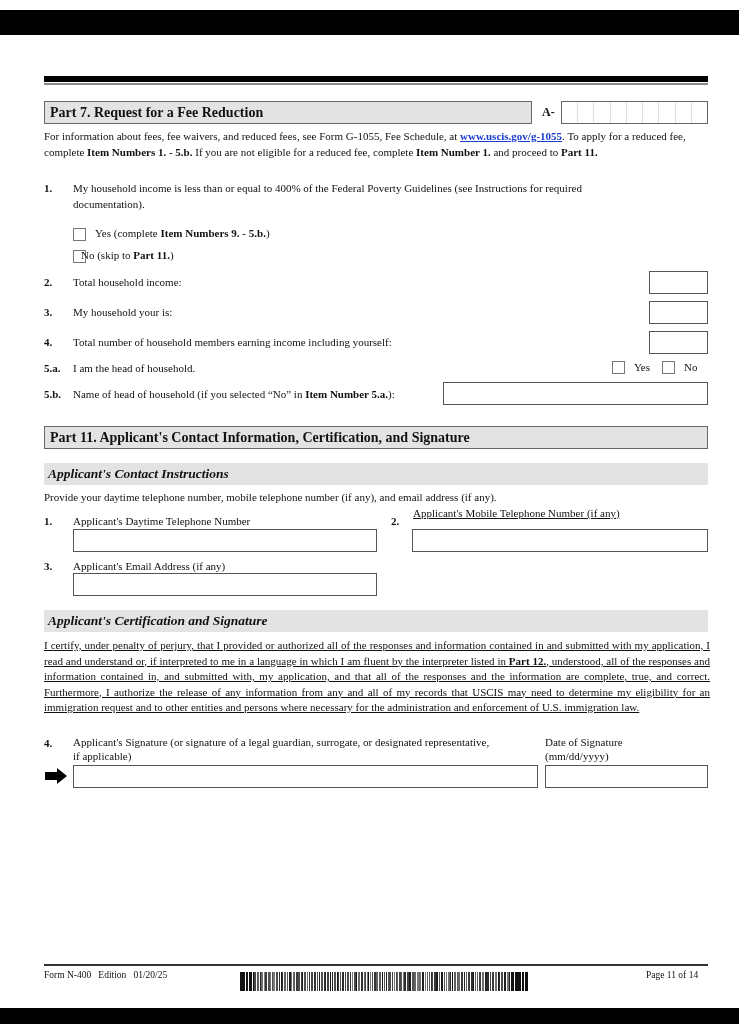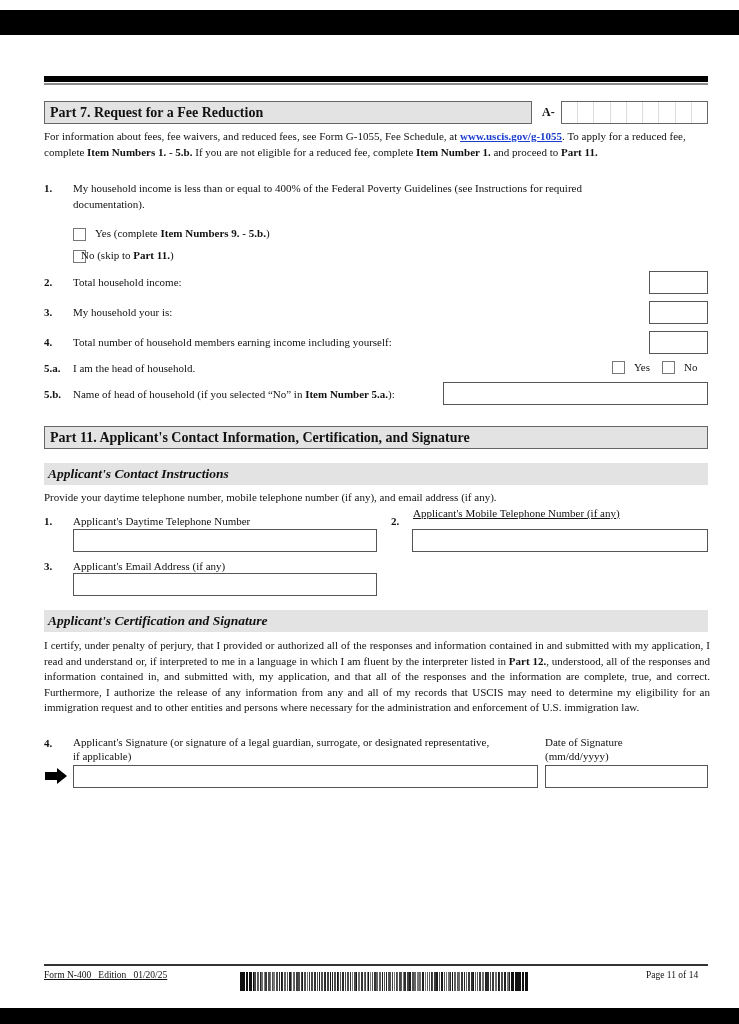--- a/index.html
+++ b/index.html
@@ -109,38 +109,38 @@
 <div class="abs p" style="left:413px;top:506px;text-decoration:underline;">Applicant's Mobile Telephone Number (if any)</div>
 <div class="abs box" style="left:412px;top:529px;width:296px;height:23px;"></div>
 
 <div class="abs num" style="left:44px;top:560px;">3.</div>
 <div class="abs p" style="left:73px;top:559px;">Applicant's Email Address (if any)</div>
 <div class="abs box" style="left:73px;top:573px;width:304px;height:23px;"></div>
 
 <div class="abs sub-head" style="left:44px;top:610px;width:664px;height:22px;">
   <span>Applicant's Certification and Signature</span>
 </div>
-<div class="abs p" style="left:44px;top:638px;width:666px;text-align:justify;">
+<div class="abs p" style="left:44px;top:638px;width:666px;text-align:justify;text-decoration:underline;">
   <span>I certify, under penalty of perjury, that I provided or authorized all of the responses and information contained in and submitted with my application, I read and understand or, if interpreted to me in a language in which I am fluent by the interpreter listed in </span><b>Part 12.</b><span>, understood, all of the responses and information contained in, and submitted with, my application, and that all of the responses and the information are complete, true, and correct.  Furthermore, I authorize the release of any information from any and all of my records that USCIS may need to determine my eligibility for an immigration request and to other entities and persons where necessary for the administration and enforcement of U.S. immigration law.</span>
 </div>
 
 <div class="abs num" style="left:44px;top:737px;">4.</div>
 <div class="abs p" style="left:73px;top:736px;width:420px;line-height:13.5px;">Applicant's Signature (or signature of a legal guardian, surrogate, or designated representative, if applicable)</div>
 <div class="abs p" style="left:545px;top:736px;line-height:13.5px;">
   <div>Date of Signature</div>
   <div>(mm/dd/yyyy)</div>
 </div>
 <svg class="abs" style="left:45px;top:768px;" width="22" height="16" viewBox="0 0 22 16">
   <path d="M0 4 H12 V0 L22 8 L12 16 V12 H0 Z" fill="#000"></path>
 </svg>
 <div class="abs box" style="left:73px;top:765px;width:465px;height:23px;"></div>
 <div class="abs box" style="left:545px;top:765px;width:163px;height:23px;"></div>
 
 <div class="abs frule"></div>
-<div class="abs footer" style="left:44px;top:970px;white-space:pre;text-decoration:underline;">Form N-400   Edition   01/20/25</div>
+<div class="abs footer" style="left:44px;top:970px;white-space:pre;">Form N-400   Edition   01/20/25</div>
 <div class="abs barcode" style="left:240px;top:972px;width:324px;height:19px;" id="barcode">
     <span style="width: 5px; margin-right: 1px; opacity: 1;"></span>
     <span style="width: 1px; margin-right: 0px; opacity: 1;"></span>
     <span style="width: 1px; margin-right: 1px; opacity: 1;"></span>
     <span style="width: 1px; margin-right: 0px; opacity: 1;"></span>
     <span style="width: 2px; margin-right: 1px; opacity: 1;"></span>
     <span style="width: 1px; margin-right: 0px; opacity: 1;"></span>
     <span style="width: 2px; margin-right: 1px; opacity: 0.769743;"></span>
     <span style="width: 1px; margin-right: 0px; opacity: 0.710048;"></span>
     <span style="width: 1px; margin-right: 1px; opacity: 0.653638;"></span>

